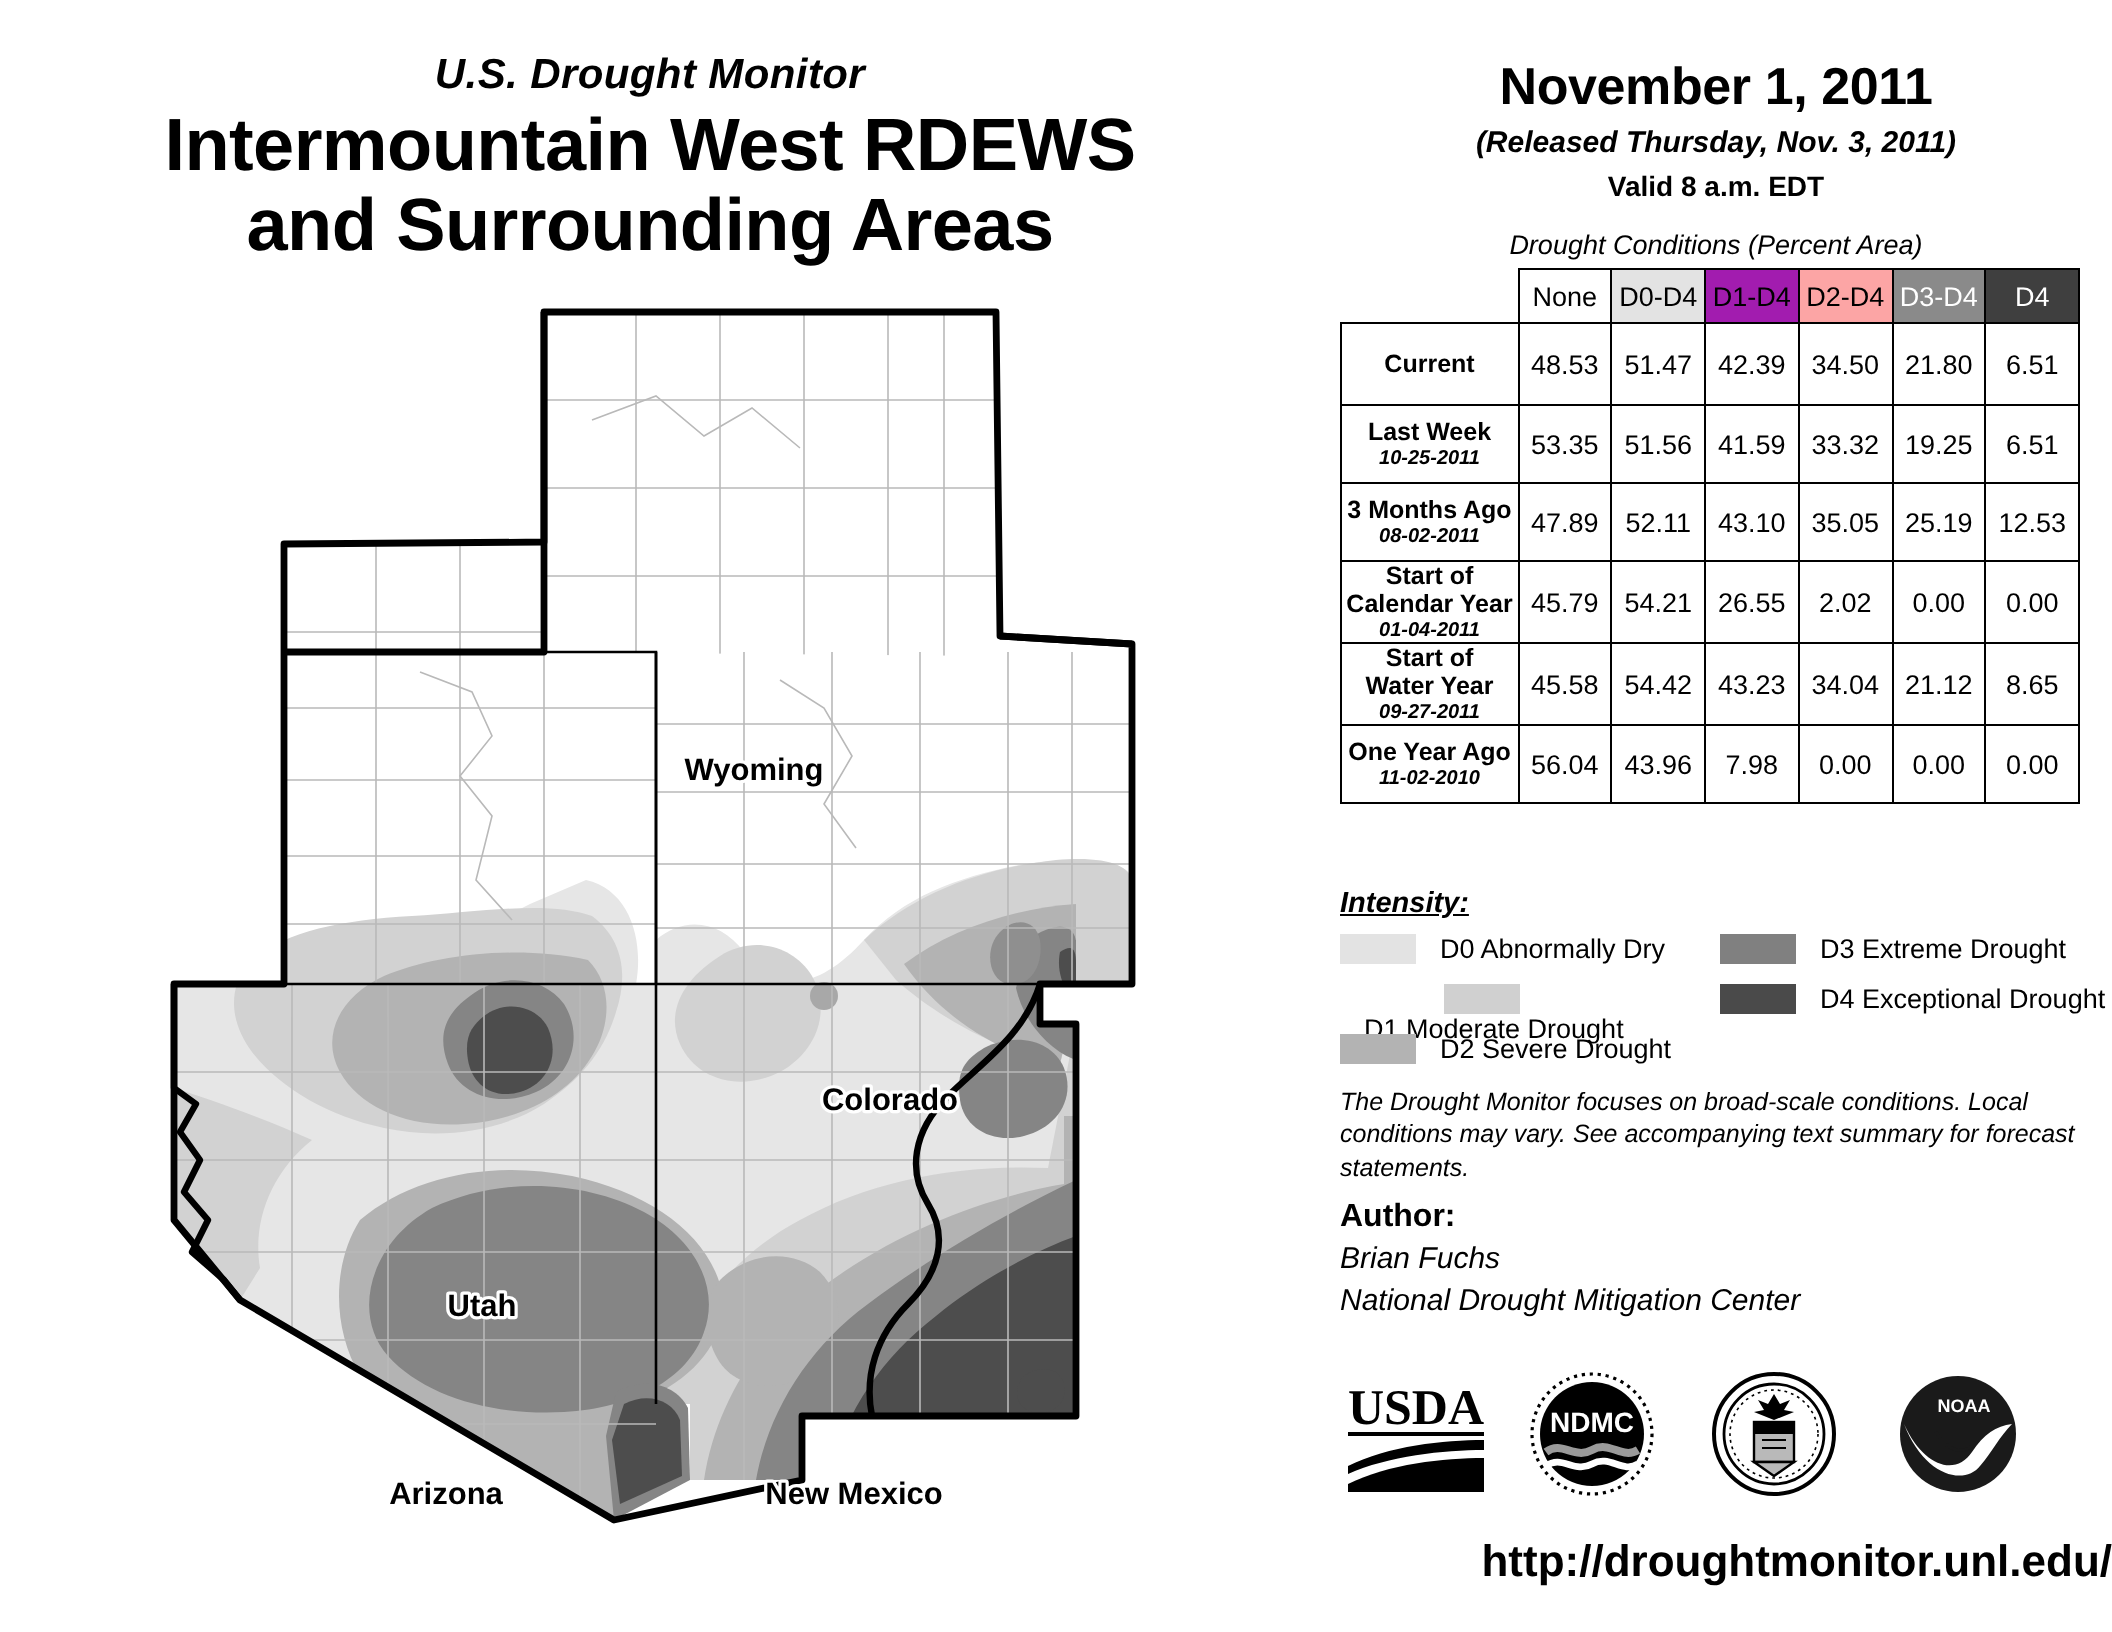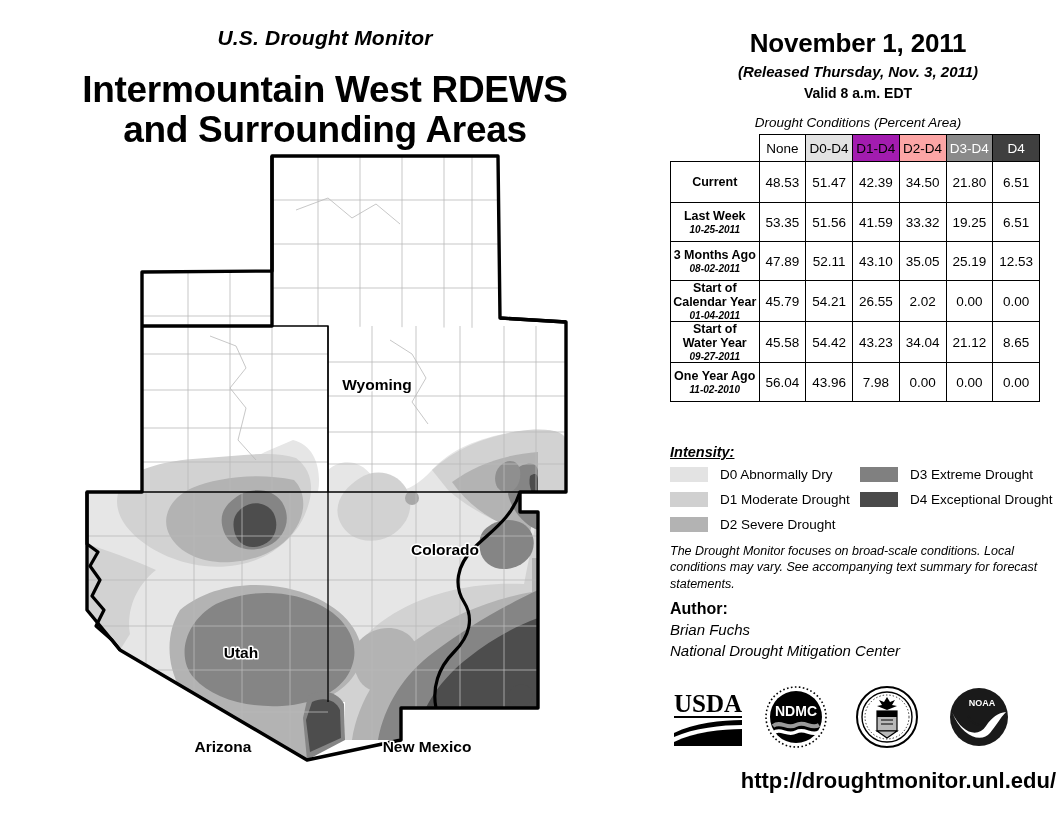--- a/index.html
+++ b/index.html
@@ -6,21 +6,21 @@
   body{
     width:1056px;height:816px;background:#ffffff;
     font-family:"Liberation Sans", sans-serif;color:#000;
     position:relative;overflow:hidden;
   }
   .page{position:absolute;left:0;top:0;width:1056px;height:816px;}
 
   
   .title-block{position:absolute;left:0;top:26px;width:650px;text-align:center;}
   .title-small{font-size:21px;font-weight:bold;font-style:italic;letter-spacing:.2px;}
-  .title-big{font-size:37px;font-weight:bold;line-height:1.08;margin-top:20px;letter-spacing:-.3px;}
+  .title-big{font-size:37px;font-weight:bold;line-height:1.08;margin-top:3px;letter-spacing:-.3px;}
 
   
   .map-wrap{position:absolute;left:60px;top:140px;width:600px;height:645px;}
   .map-svg{display:block;width:600px;height:645px;}
   .state-label{
     font-family:"Liberation Sans", sans-serif;font-size:15.5px;font-weight:bold;
     fill:#000;paint-order:stroke;stroke:#ffffff;stroke-width:3.2px;stroke-linejoin:round;
   }
 
   
@@ -314,21 +314,21 @@
         </tbody>
     </table>
 
     <div class="intensity">
       <div class="int-title">Intensity:</div>
       <div class="legend-grid">
         <div class="lg-item" style="left:0;top:0;">
           <span class="sw" style="background:#e3e3e3"></span>
           <span class="lg-txt">D0 Abnormally Dry</span>
         </div>
-        <div class="lg-item" style="left:0;top:25px;">
+        <div class="lg-item" style="left:0;top:25px;flex-direction:column;">
           <span class="sw" style="background:#d0d0d0"></span>
           <span class="lg-txt">D1 Moderate Drought</span>
         </div>
         <div class="lg-item" style="left:0;top:50px;">
           <span class="sw" style="background:#b3b3b3"></span>
           <span class="lg-txt">D2 Severe Drought</span>
         </div>
         <div class="lg-item" style="left:190px;top:0;">
           <span class="sw" style="background:#808080"></span>
           <span class="lg-txt">D3 Extreme Drought</span>

